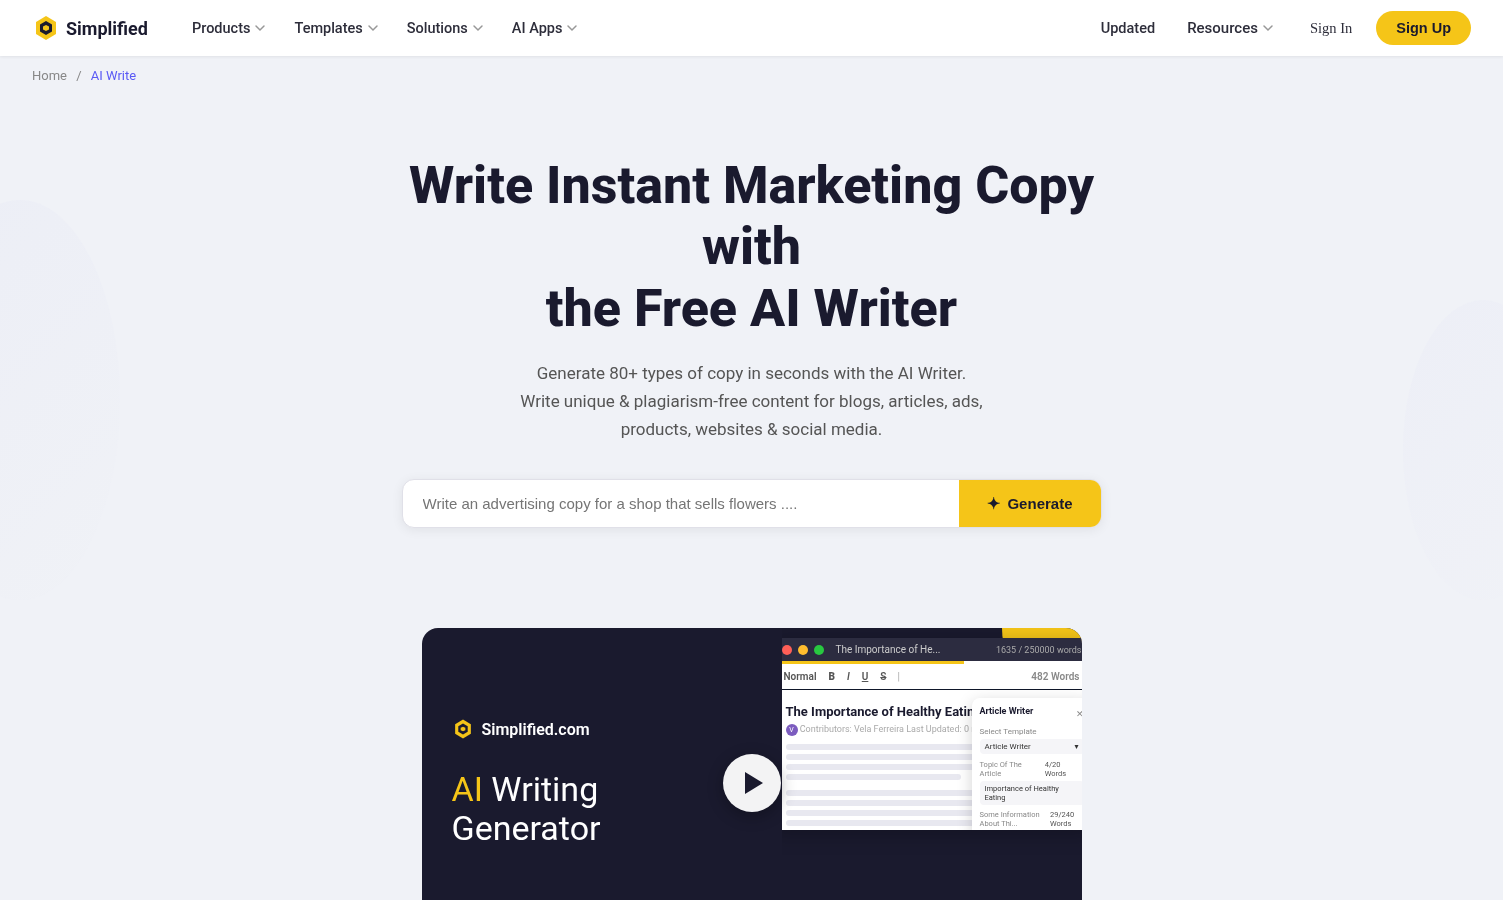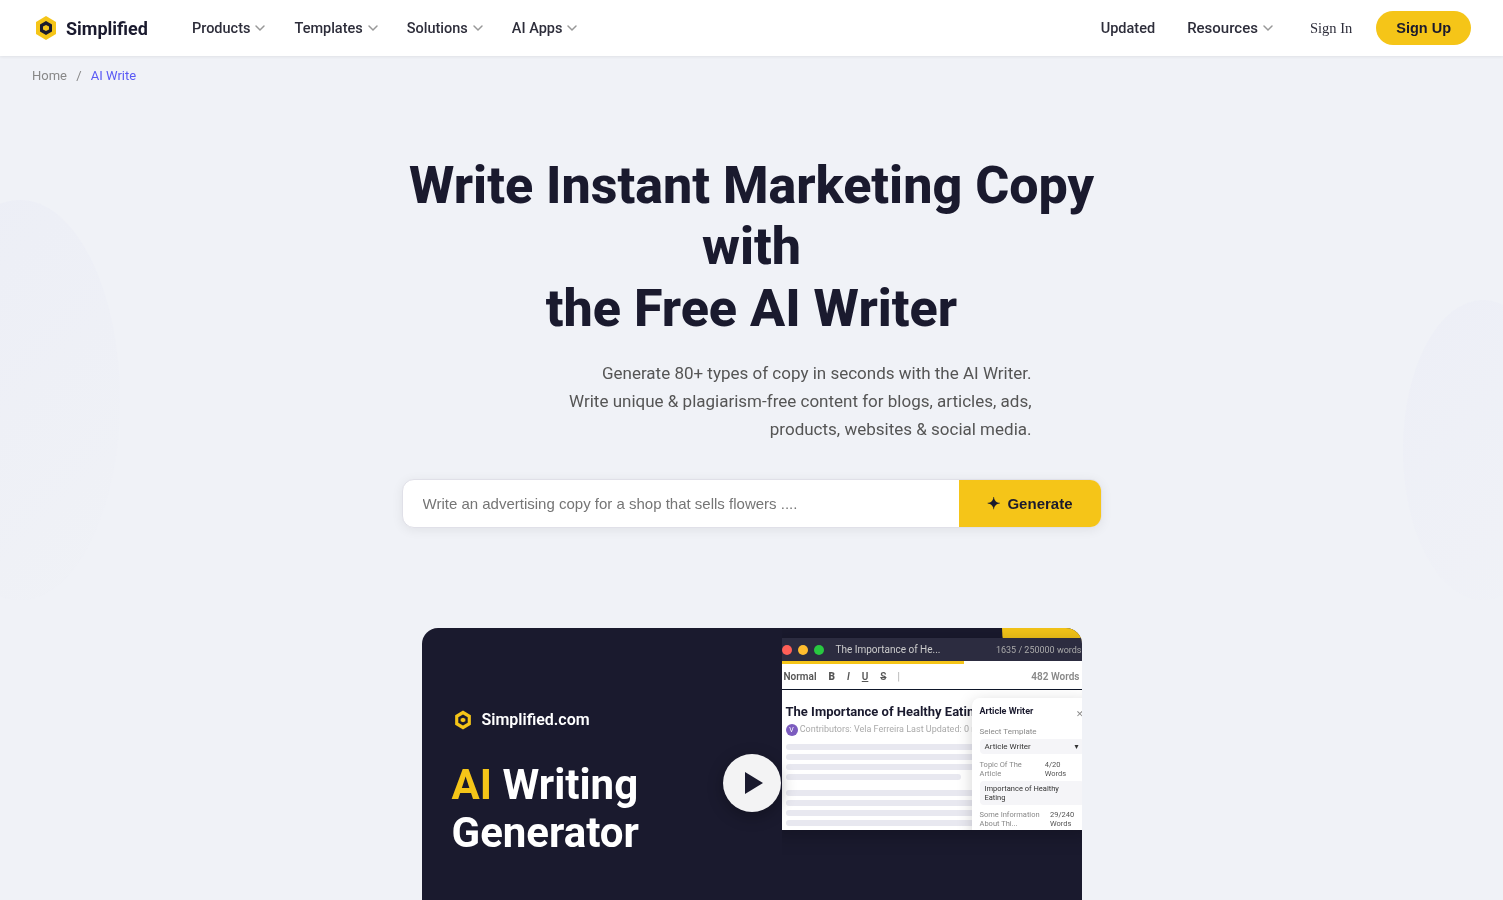--- a/index.html
+++ b/index.html
@@ -127,21 +127,20 @@
       line-height: 1.18;
       max-width: 700px;
       margin: 0 auto 20px;
     }
     .hero p {
       font-size: 17px;
       color: #555;
       line-height: 1.65;
       max-width: 560px;
       margin: 0 auto 36px;
-      text-align: right;
     }
 
     
     .search-bar {
       display: flex;
       align-items: center;
       max-width: 700px;
       margin: 0 auto 60px;
       background: #fff;
       border: 1.5px solid #e0e0e8;
@@ -205,22 +204,22 @@
       align-items: center;
       gap: 8px;
       margin-bottom: 30px;
     }
     .video-logo-text {
       color: #fff;
       font-size: 16px;
       font-weight: 600;
     }
     .video-heading {
-      font-size: 42px;
-      font-weight: 700;
+      font-size: 34px;
+      font-weight: 400;
       line-height: 1.15;
     }
     .video-heading .ai-text {
       color: #f5c518;
     }
     .video-heading .white-text {
       color: #fff;
     }
     .play-btn {
       position: absolute;

